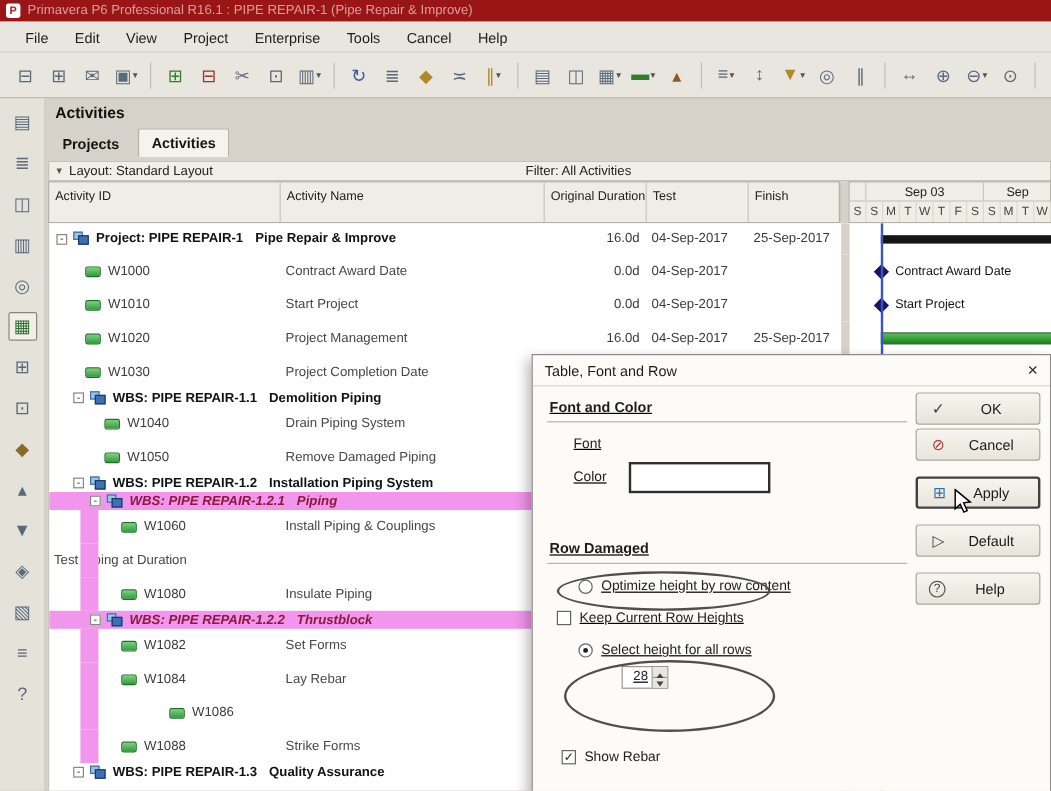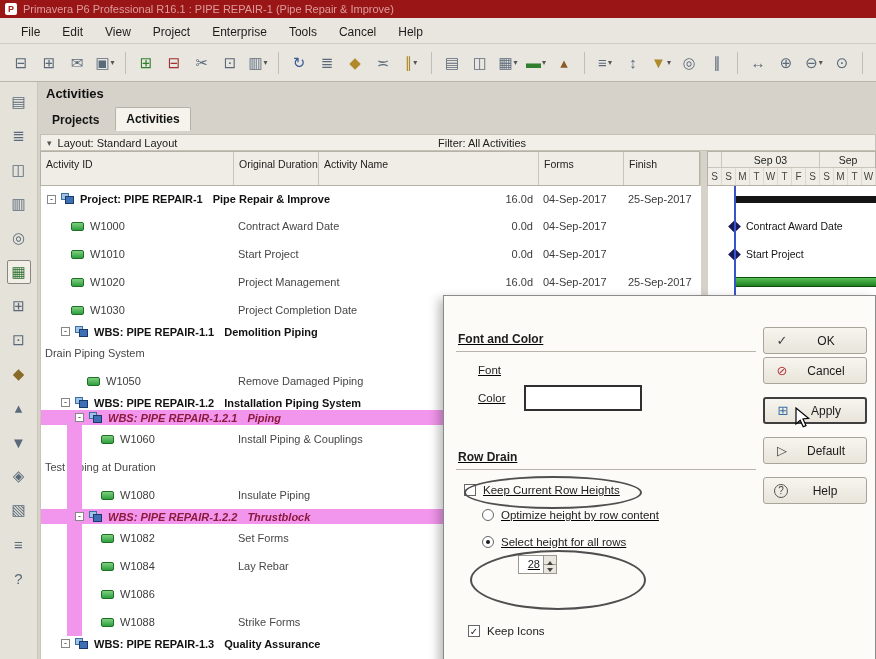--- a/index.html
+++ b/index.html
@@ -256,23 +256,23 @@
     <div class="tab active">Activities</div>
   </div>
 <div class="layoutbar">
   <span class="lb-ic">▾</span>
   <span>Layout: Standard Layout</span>
   <span class="filter">Filter: All Activities</span>
 </div>
 
 <div class="thead">
     <div class="thc" style="width: 193px;">Activity ID</div>
+    <div class="thc" style="width: 220px;">Activity Name</div>
     <div class="thc" style="width: 85px;">Original Duration</div>
-    <div class="thc" style="width: 220px;">Activity Name</div>
-    <div class="thc" style="width: 85px;">Forms</div>
+    <div class="thc" style="width: 85px;">Test</div>
     <div class="thc" style="width: 77px;">Finish</div>
   </div>
 <div class="ghead">
   <div class="gmonths">
       <div class="gmc" style="width: 14px;"></div>
       <div class="gmc" style="width: 98px;">Sep 03</div>
       <div class="gmc" style="width: 57px;">Sep</div>
     </div>
   <div class="gdays">
       <div class="gdc" style="width: 14px;">S</div>
@@ -381,20 +381,25 @@
         <span class="idtext">WBS: PIPE REPAIR-1.1</span>
         <span class="nametext">Demolition Piping</span>
       </div>
       <div class="cell durcell" style="width: 85px;"></div>
       <div class="cell datecell" style="width: 85px;"></div>
       <div class="cell datecell" style="width: 77px;"></div>
       <div class="cell gapcell"></div>
       <div class="cell ganttcell" style="width: 169px;"></div>
     </div>
     <div class="row activity">
+      <div class="cell idcell" style="width: 193px;">
+        <span class="indent" style="width: 46px;"></span>
+        <span class="act-icon"></span>
+        <span class="idtext">W1040</span>
+      </div>
       <div class="cell namecell" style="width: 220px;">Drain Piping System</div>
       <div class="cell durcell" style="width: 85px;"></div>
       <div class="cell datecell" style="width: 85px;"></div>
       <div class="cell datecell" style="width: 77px;"></div>
       <div class="cell gapcell"></div>
       <div class="cell ganttcell" style="width: 169px;"></div>
     </div>
     <div class="row activity">
       <div class="cell idcell" style="width: 193px;">
         <span class="indent" style="width: 46px;"></span>
@@ -519,21 +524,21 @@
       </div>
       <div class="cell namecell" style="width: 220px;">Lay Rebar</div>
       <div class="cell durcell" style="width: 85px;"></div>
       <div class="cell datecell" style="width: 85px;"></div>
       <div class="cell datecell" style="width: 77px;"></div>
       <div class="cell gapcell"></div>
       <div class="cell ganttcell" style="width: 169px;"></div>
     </div>
     <div class="row activity band">
       <span class="bandstrip"></span>
-      <div class="cell idcell" style="width: 193px;">
+      <div class="cell idcell" style="width: 193px; padding-left: 40px;">
         <span class="indent" style="width: 60px;"></span>
         <span class="act-icon"></span>
         <span class="idtext">W1086</span>
       </div>
       <div class="cell durcell" style="width: 85px;"></div>
       <div class="cell datecell" style="width: 85px;"></div>
       <div class="cell datecell" style="width: 77px;"></div>
       <div class="cell gapcell"></div>
       <div class="cell ganttcell" style="width: 169px;"></div>
     </div>
@@ -573,58 +578,62 @@
       <div class="cell namecell" style="width: 220px;"></div>
       <div class="cell durcell" style="width: 85px;"></div>
       <div class="cell datecell" style="width: 85px;"></div>
       <div class="cell datecell" style="width: 77px;"></div>
       <div class="cell gapcell"></div>
       <div class="cell ganttcell" style="width: 169px;"></div>
     </div>
   </div>
 
 <div class="dialog">
+  <div class="dlg-title">
+    <span>Table, Font and Row</span>
+    <span class="dlg-close">×</span>
+  </div>
   <div class="dlg-body">
     <div class="sec sec1">
       <div class="sec-h">Font and Color</div>
       <div class="frow">
         <span class="flabel">Font</span>
       </div>
       <div class="frow f2">
         <span class="flabel">Color</span>
         <span class="colorbox"></span>
       </div>
     </div>
     <div class="sec sec2">
-      <div class="sec-h">Row Drain</div>
+      <div class="sec-h">Row Damaged</div>
+      <div class="opt o2">
+        <span class="rb"></span>
+        <span class="olabel">Optimize height by row content</span>
+      </div>
       <div class="opt o1">
         <span class="cb"></span>
         <span class="olabel">Keep Current Row Heights</span>
-      </div>
-      <div class="opt o2">
-        <span class="rb"></span>
-        <span class="olabel">Optimize height by row content</span>
       </div>
       <div class="opt o4">
         <span class="rb sel"></span>
         <span class="olabel">Select height for all rows</span>
       </div>
       <div class="opt o5">
         <span class="spinner">
           <span class="spin-val">28</span>
           <span class="spin-btns">
               <i class="up"></i>
               <i class="dn"></i>
             </span>
         </span>
       </div>
     </div>
     <div class="opt showicons">
       <span class="cb checked">✓</span>
-      <span class="olabel">Keep Icons</span>
+      <span class="olabel">Show Rebar</span>
     </div>
     <div>
         <div class="dlg-btn" style="top: 5px;">
           <span class="bg" style="color: rgb(63, 63, 63);">✓</span>
           <span class="blbl">OK</span>
         </div>
         <div class="dlg-btn" style="top: 35px;">
           <span class="bg" style="color: rgb(179, 52, 52);">⊘</span>
           <span class="blbl">Cancel</span>
         </div>

